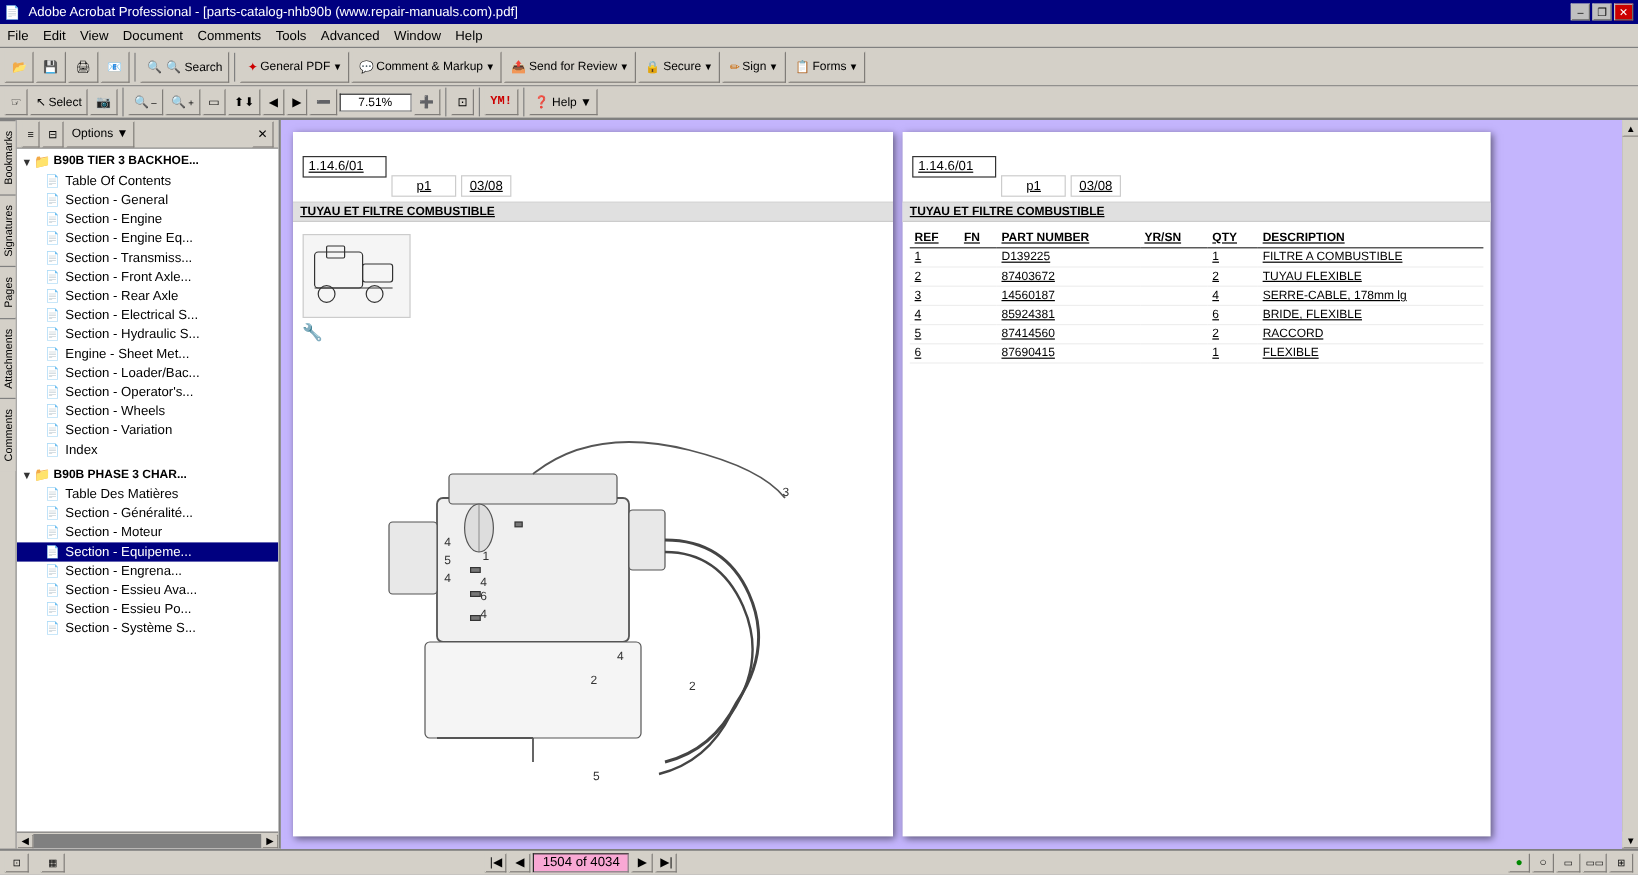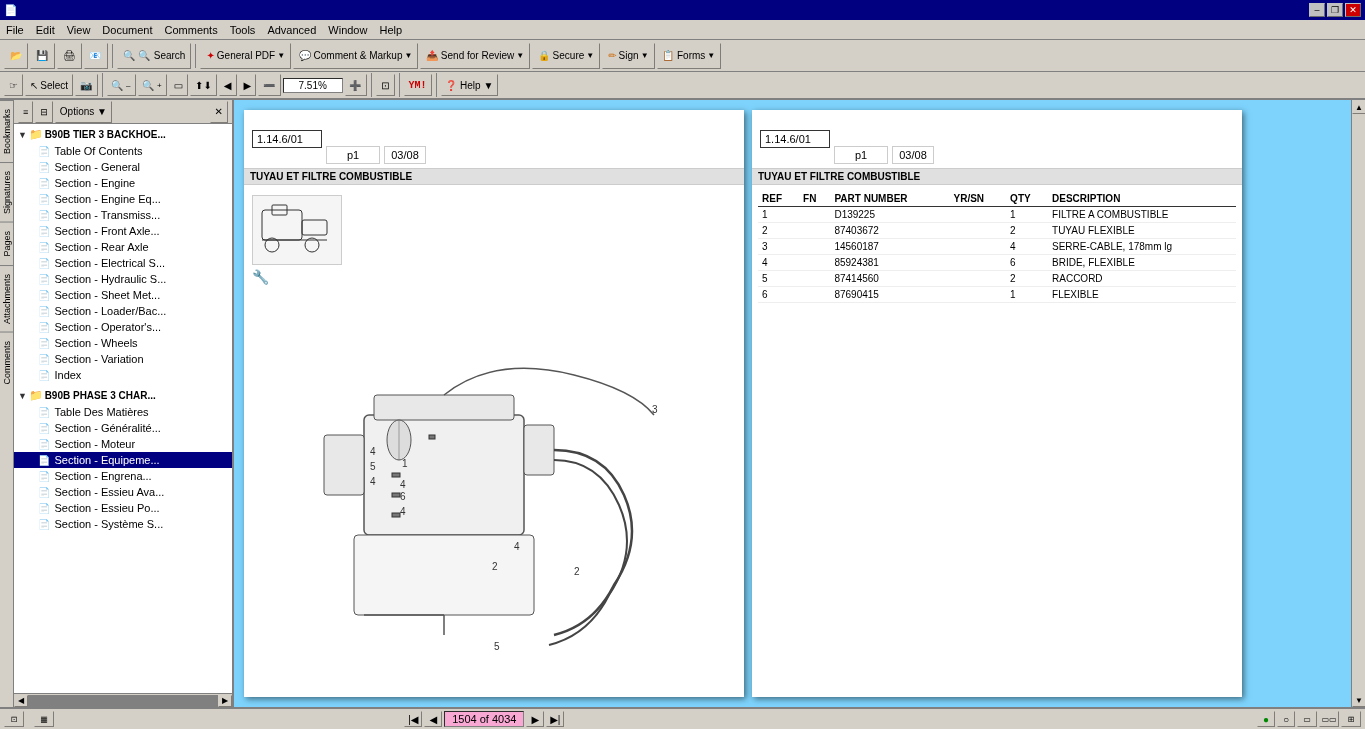--- a/index.html
+++ b/index.html
@@ -189,21 +189,22 @@
       display: flex;
     }
 
     
     #pdf-container {
       flex: 1;
       overflow: auto;
       display: flex;
       gap: 8px;
       padding: 10px;
-      background: #7dd3fc;
+      background: #c4b5fd;
+      text-decoration: underline;
     }
 
     .pdf-page {
       background: white;
       box-shadow: 2px 2px 6px rgba(0,0,0,0.5);
       width: 500px;
       min-width: 500px;
       position: relative;
     }
 
@@ -343,20 +344,21 @@
 
     .tb-dropdown-arrow {
       font-size: 8px;
     }
   </style>
 </head>
 <body>
 
 <div id="titlebar">
   <span style="margin-right:6px;">📄</span>
+  <span>Adobe Acrobat Professional - [parts-catalog-nhb90b (www.repair-manuals.com).pdf]</span>
   <div style="display:flex;gap:2px;margin-left:auto;">
     <div class="titlebar-btn">–</div>
     <div class="titlebar-btn">❐</div>
     <div class="titlebar-btn" style="background:#cc0000;color:white;">✕</div>
   </div>
 </div>
 
 <div id="menubar">
   <div class="menu-item">File</div>
   <div class="menu-item">Edit</div>
@@ -496,21 +498,21 @@
         <div class="sidebar-item">
           <span class="page-icon">📄</span>
           <span>Section - Electrical S...</span>
         </div>
         <div class="sidebar-item">
           <span class="page-icon">📄</span>
           <span>Section - Hydraulic S...</span>
         </div>
         <div class="sidebar-item">
           <span class="page-icon">📄</span>
-          <span>Section - Sheet Met...</span>
+          <span>Engine - Sheet Met...</span>
         </div>
         <div class="sidebar-item">
           <span class="page-icon">📄</span>
           <span>Section - Loader/Bac...</span>
         </div>
         <div class="sidebar-item">
           <span class="page-icon">📄</span>
           <span>Section - Operator's...</span>
         </div>
         <div class="sidebar-item">

